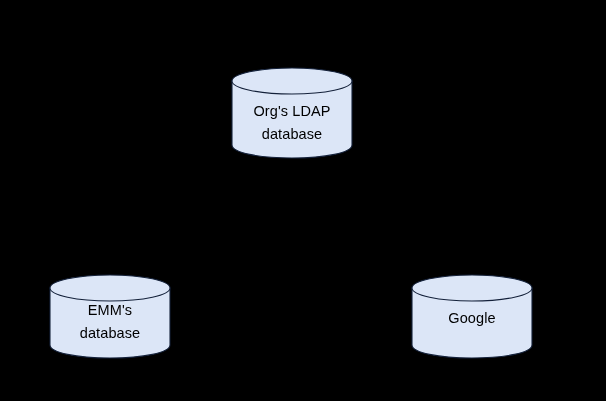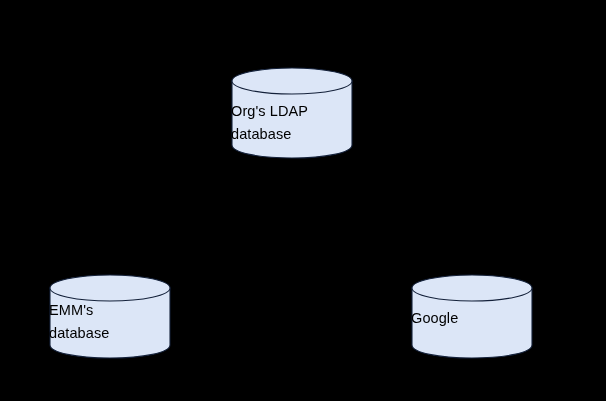--- a/index.html
+++ b/index.html
@@ -29,21 +29,21 @@
     display: block;
     position: absolute;
     top: 0;
     left: 0;
     overflow: visible;
   }
   .node-label {
     position: absolute;
     left: 0;
     width: 100%;
-    text-align: left;
+    text-align: center;
     color: #000000;
     font-family: "Liberation Sans", sans-serif;
     font-size: 14.5px;
     line-height: 17px;
     letter-spacing: 0.1px;
     white-space: nowrap;
     pointer-events: none;
   }
   
   #node-ldap { left: 231px; top: 67px; width: 122px; height: 92px; }

